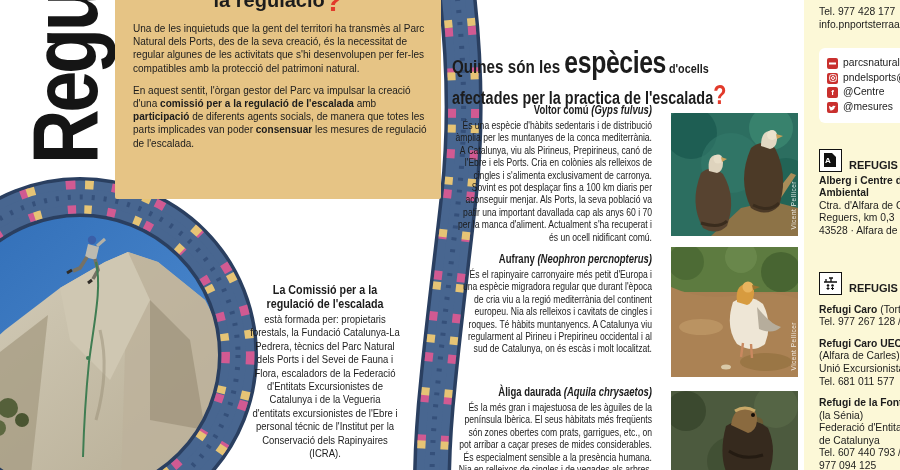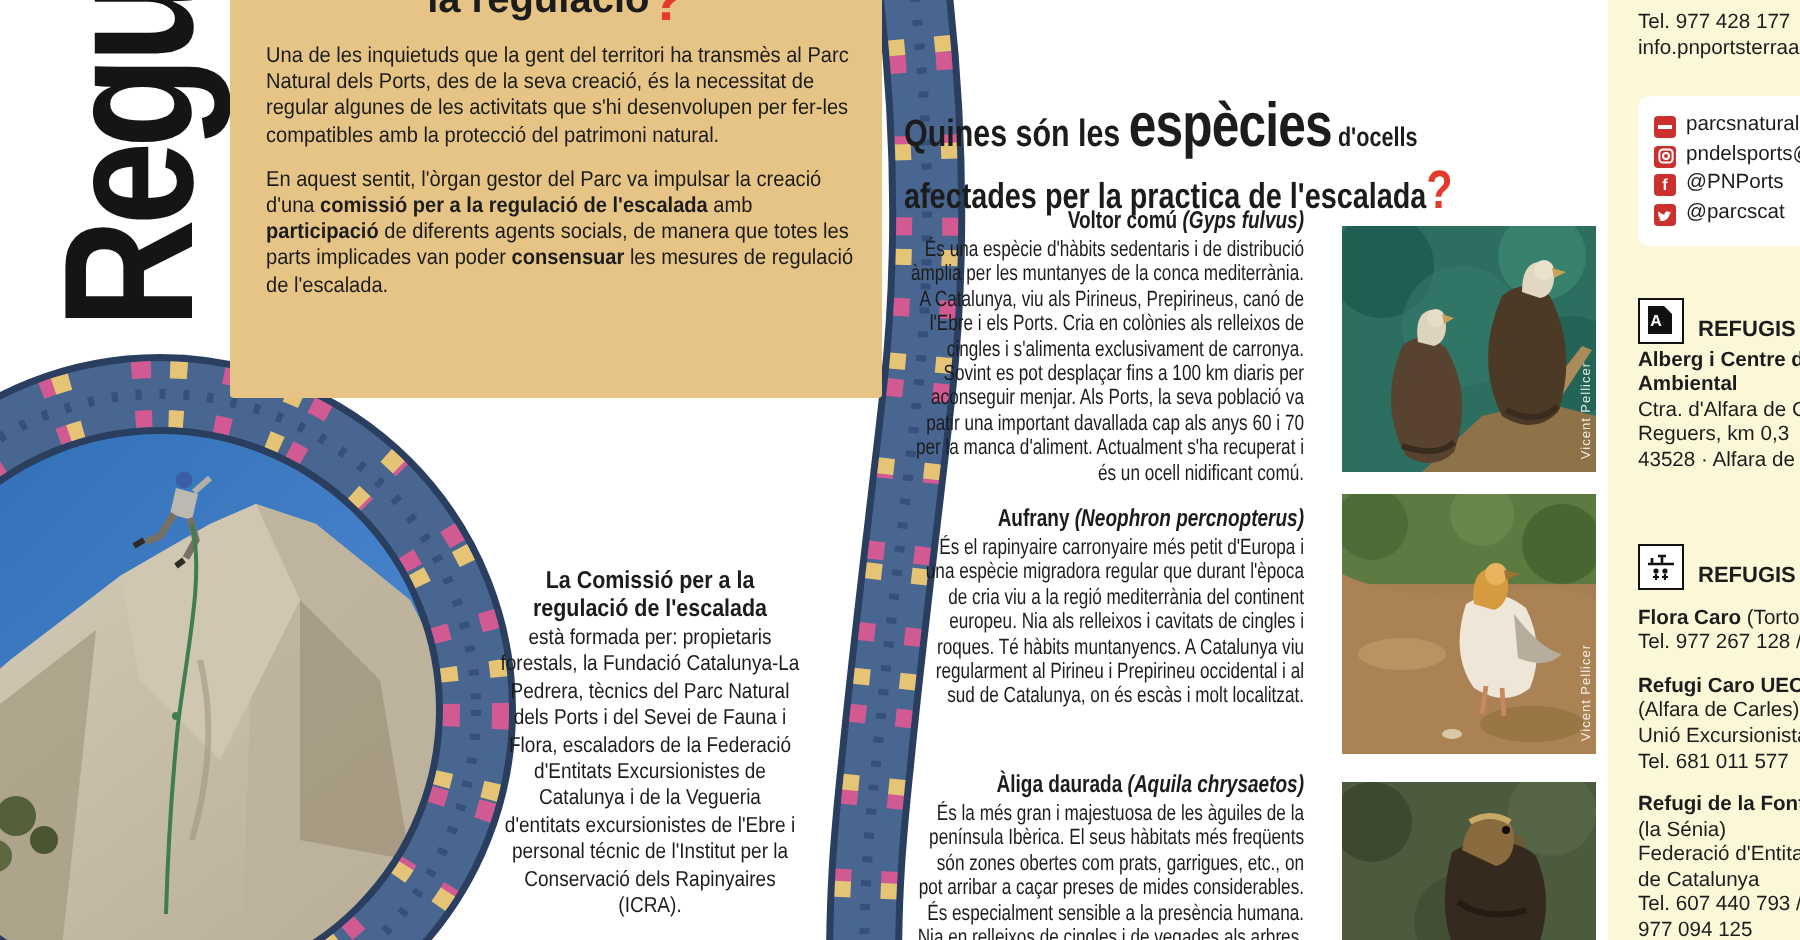--- a/index.html
+++ b/index.html
@@ -238,29 +238,29 @@
         <span class="soc-ic">
             <svg width="8" height="8">
               <rect x=".7" y=".7" width="6.6" height="6.6" rx="1.8" fill="none" stroke="#fff" stroke-width="1"></rect>
               <circle cx="4" cy="4" r="1.5" fill="none" stroke="#fff" stroke-width="1"></circle>
             </svg>
           </span>
         <span>pndelsports@g</span>
       </div>
       <div class="soc-row">
         <span class="soc-ic">f</span>
-        <span>@PNPorts</span>
+        <span>@Centre</span>
       </div>
       <div class="soc-row">
         <span class="soc-ic">
             <svg width="9" height="9">
               <path d="M1.2,7.2c2.6,1 5.3-.5 5.6-3.2.3-.1.6-.3.8-.6l-.8.2c.3-.2.5-.4.6-.8l-.9.3a1.3,1.3 0 0 0-2.2 1.2C3,4.1 2,3.5 1.3,2.7c-.4.7-.2 1.6.4,2l-.6-.2c0,.7.5,1.3 1.1,1.5l-.6,0c.2.5.7.9 1.3.9-.5.3-1.1.5-1.7.3z" fill="#fff"></path>
             </svg>
           </span>
-        <span>@parcscat</span>
+        <span>@mesures</span>
       </div>
     </div>
 
     <div class="sb-sec">
       <div class="sec-head">
         <span class="sec-ic">
           <svg width="21" height="21">
               <path d="M4,3 L12,3 L16,7 L16,17 L4,17 Z" fill="#111"></path>
               <text x="8" y="13" font-size="8" font-weight="bold" fill="#fff" text-anchor="middle" font-family="Liberation Sans, sans-serif">A</text>
             </svg>
@@ -280,21 +280,21 @@
           <svg width="21" height="21">
               <path d="M4,9 L17,9 M6,9 L6,6 M9,5 L13,5 M11,5 L11,9" stroke="#111" stroke-width="1.3" fill="none"></path>
               <circle cx="8" cy="12.5" r="1.3" fill="#111"></circle>
               <circle cx="12.5" cy="12.5" r="1.3" fill="#111"></circle>
               <path d="M8,14 L8,17 M12.5,14 L12.5,17 M6.5,15.5 L9.5,15.5 M11,15.5 L14,15.5" stroke="#111" stroke-width="1.1"></path>
             </svg>
         </span>
         <span>REFUGIS GU</span>
       </div>
       <div class="entry">
-        <div class="sb-line"><span class="bn">Flora Caro</span><span> (Tortos</span></div>
+        <div class="sb-line"><span class="bn">Refugi Caro</span><span> (Tortos</span></div>
         <div class="sb-line">Tel. 977 267 128 / </div>
       </div>
       <div class="entry">
         <div class="bn sb-line">Refugi Caro UEC</div>
         <div class="sb-line">(Alfara de Carles)</div>
         <div class="sb-line">Unió Excursionista d</div>
         <div class="sb-line">Tel. 681 011 577</div>
       </div>
       <div class="entry">
         <div class="bn sb-line">Refugi de la Font </div>

